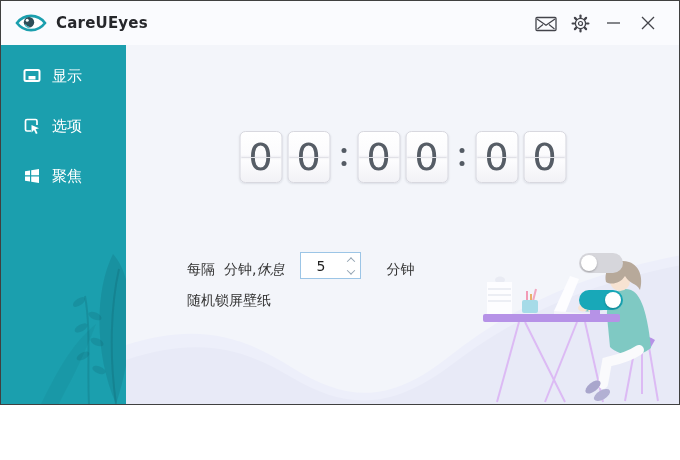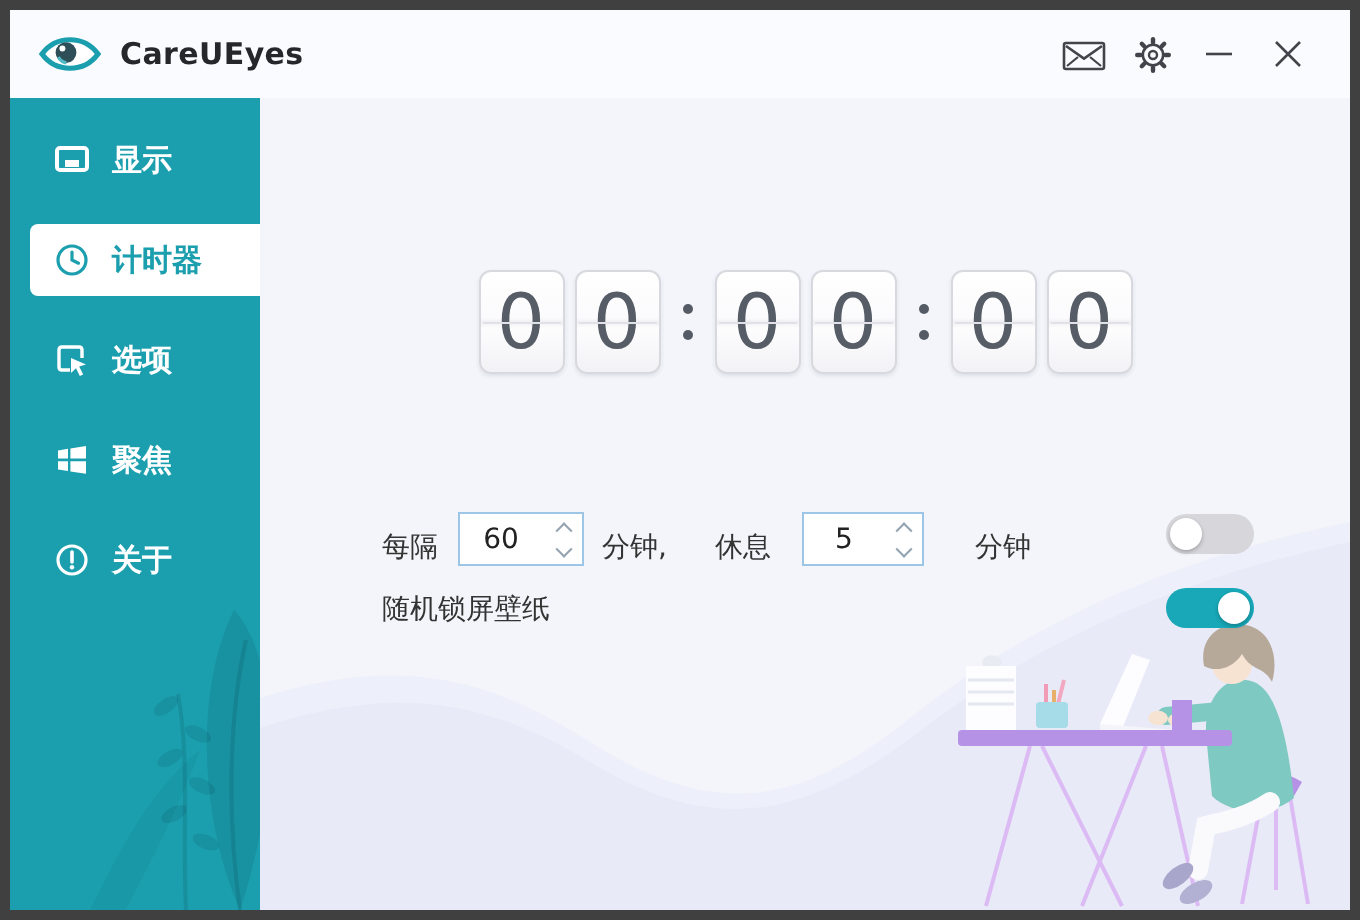--- a/index.html
+++ b/index.html
@@ -1,29 +1,29 @@
 <!DOCTYPE html>
 <html><head>
 <meta charset="utf-8">
 <style>
   * { margin:0; padding:0; box-sizing:border-box; }
   html,body { width:680px; height:460px; font-family:"DejaVu Sans","Liberation Sans",sans-serif; }
-  .window { position:relative; width:680px; height:460px; background:#f3f5fa; border:5px solid #404040; overflow:hidden; }
+  .window { position:relative; width:680px; height:405px; background:#f3f5fa; border:1px solid #404040; overflow:hidden; }
 
   
   .titlebar { position:absolute; top:0; left:0; right:0; height:44px; background:#fafbfe; display:flex; align-items:center; padding:0 14px; z-index:30; }
   .logo { display:flex; align-items:center; }
   .app-title { margin-left:9px; font-size:15px; font-weight:bold; color:#26272b; letter-spacing:.2px; }
   .tb-actions { margin-left:auto; display:flex; align-items:center; gap:0; }
   .tb-btn { width:34px; height:30px; display:flex; align-items:center; justify-content:center; background:transparent; border:none; cursor:pointer; }
 
   
   .sidebar { position:absolute; top:44px; left:0; bottom:0; width:125px; background:#1b9fae; overflow:hidden; z-index:20; }
   .nav { position:relative; z-index:2; padding-top:13px; }
-  .nav-item { display:flex; align-items:center; gap:11px; height:36px; margin:0 0 14px 10px; padding-left:12px; border-radius:4px 0 0 4px; color:#fff; font-size:15px; font-weight:700; cursor:pointer; }
+  .nav-item { display:flex; align-items:center; gap:11px; height:36px; margin:0 0 14px 10px; padding-left:12px; border-radius:4px 0 0 4px; color:#fff; font-size:15px; font-weight:400; cursor:pointer; }
   .nav-item.active { background:#fff; color:#1b9fae; }
   .nav-item .nicon { display:flex; width:18px; height:18px; align-items:center; justify-content:center; }
   .nav-item svg { stroke:#fff; fill:none; }
   .nav-item .fillme { fill:#fff; stroke:none; }
   .nav-item.active svg { stroke:#1b9fae; }
   .leaves { position:absolute; left:0; bottom:0; z-index:1; }
 
   
   .main { position:absolute; top:44px; left:125px; right:0; bottom:0; background:#f3f5fa; overflow:hidden; }
   .waves { position:absolute; left:0; top:0; width:555px; height:416px; z-index:1; }
@@ -44,21 +44,21 @@
   
   .row1 { position:absolute; left:61px; top:206px; height:28px; display:flex; align-items:flex-end; font-size:14px; color:#333; z-index:3; }
   .row2 { position:absolute; left:61px; top:246px; height:20px; display:flex; align-items:center; font-size:14px; color:#333; z-index:3; }
   .spin { position:relative; width:63px; height:27px; }
   .spin input { width:100%; height:100%; border:1px solid #9cc5e6; background:#fff; text-align:center; padding-right:20px; font-size:14px; color:#222; font-family:inherit; outline:none; }
   .spin .btns { position:absolute; right:3px; top:2px; bottom:2px; width:14px; display:flex; flex-direction:column; justify-content:center; gap:3px; }
   .spin .sbtn { background:transparent; border:none; width:14px; height:9px; display:flex; align-items:center; justify-content:center; cursor:pointer; padding:0; }
   .chev { display:block; width:6px; height:6px; border-left:1.5px solid #93a3b2; border-top:1.5px solid #93a3b2; }
   .chev.up { transform:rotate(45deg) translate(1px,1px); }
   .chev.down { transform:rotate(225deg) translate(1px,1px); }
-  .m-l10{margin-left:10px;} .m-l9{margin-left:9px;} .m-l24{margin-left:24px;} .m-l16{margin-left:16px;} .m-l11{margin-left:25px;}
+  .m-l10{margin-left:10px;} .m-l9{margin-left:9px;} .m-l24{font-style:italic;} .m-l16{margin-left:16px;} .m-l11{margin-left:25px;}
 
   .toggle { position:absolute; width:44px; height:20px; border:none; border-radius:10px; background:#d6d6db; cursor:pointer; z-index:3; }
   .toggle .knob { position:absolute; top:2px; left:2px; width:16px; height:16px; border-radius:50%; background:#fff; box-shadow:0 1px 2px rgba(0,0,0,.25); }
   .toggle[data-on="true"] { background:#18a8b8; }
   .toggle[data-on="true"] .knob { left:auto; right:2px; }
   #toggle-reminder { left:453px; top:208px; }
   #toggle-wallpaper { left:453px; top:245px; }
 </style>
 </head>
 <body>
@@ -118,29 +118,20 @@
       <div class="nav-item">
         <span class="nicon">
           <svg width="18" height="18" viewBox="0 0 18 18">
             <rect x="1.5" y="3" width="15" height="11" rx="1.5" stroke-width="2"></rect>
             <rect class="fillme" x="5.5" y="9" width="7" height="3.5"></rect>
           </svg>
         </span>
         <span>显示</span>
       </div>
 
-      <div class="nav-item active">
-        <span class="nicon">
-          <svg width="18" height="18" viewBox="0 0 18 18">
-            <circle cx="9" cy="9" r="7" stroke-width="1.6"></circle>
-            <path d="M9,5 L9,9 L12.2,10.6" stroke-width="1.6" stroke-linecap="round"></path>
-          </svg>
-        </span>
-        <span>计时器</span>
-      </div>
 
       <div class="nav-item">
         <span class="nicon">
           <svg width="18" height="18" viewBox="0 0 18 18">
             <path d="M14,8 L14,4 Q14,2.5 12.5,2.5 L4,2.5 Q2.5,2.5 2.5,4 L2.5,12.5 Q2.5,14 4,14 L8,14" stroke-width="1.7" fill="none"></path>
             <polygon class="fillme" points="8.5,8 16,11.2 12.6,12.2 14.6,16.2 12.9,17 11,13.1 8.5,15.5"></polygon>
           </svg>
         </span>
         <span>选项</span>
       </div>
@@ -150,30 +141,20 @@
           <svg width="18" height="18" viewBox="0 0 18 18">
             <polygon class="fillme" points="2,4.2 7,3.4 7,8.3 2,8.3"></polygon>
             <polygon class="fillme" points="8.2,3.2 16,2 16,8.3 8.2,8.3"></polygon>
             <polygon class="fillme" points="2,9.6 7,9.6 7,14.5 2,13.7"></polygon>
             <polygon class="fillme" points="8.2,9.6 16,9.6 16,15.9 8.2,14.7"></polygon>
           </svg>
         </span>
         <span>聚焦</span>
       </div>
 
-      <div class="nav-item">
-        <span class="nicon">
-          <svg width="18" height="18" viewBox="0 0 18 18">
-            <circle cx="9" cy="9" r="7" stroke-width="1.6"></circle>
-            <path d="M9,5 L9,10" stroke-width="1.8" stroke-linecap="round"></path>
-            <circle class="fillme" cx="9" cy="12.6" r="1.1"></circle>
-          </svg>
-        </span>
-        <span>关于</span>
-      </div>
     </div>
 
     <svg class="leaves" width="125" height="180" viewBox="0 0 125 180">
       <g fill="rgba(0,30,40,0.10)" stroke="none">
         <path d="M112,30 C135,55 135,120 115,180 C95,135 92,70 112,30 Z"></path>
         <ellipse cx="78" cy="78" rx="7" ry="3.5" transform="rotate(-35 78 78)"></ellipse>
         <ellipse cx="94" cy="92" rx="7" ry="3.5" transform="rotate(25 94 92)"></ellipse>
         <ellipse cx="80" cy="104" rx="7" ry="3.5" transform="rotate(-30 80 104)"></ellipse>
         <ellipse cx="96" cy="118" rx="7" ry="3.5" transform="rotate(25 96 118)"></ellipse>
         <ellipse cx="82" cy="132" rx="7" ry="3.5" transform="rotate(-28 82 132)"></ellipse>
@@ -212,31 +193,20 @@
           <i></i>
         </div>
       <div class="pair">
         <div class="card">0</div>
         <div class="card">0</div>
       </div>
     </div>
 
     <div class="row1">
       <span>每隔</span>
-      <div class="spin m-l10">
-        <input type="text" value="60" style="">
-        <span class="btns">
-          <button class="sbtn">
-              <i class="chev up"></i>
-            </button>
-          <button class="sbtn">
-              <i class="chev down"></i>
-            </button>
-        </span>
-      </div>
       <span class="m-l9">分钟,</span>
       <span class="m-l24">休息</span>
       <div class="spin m-l16" style="width:61px;">
         <input type="text" value="5" style="">
         <span class="btns">
           <button class="sbtn">
               <i class="chev up"></i>
             </button>
           <button class="sbtn">
               <i class="chev down"></i>

